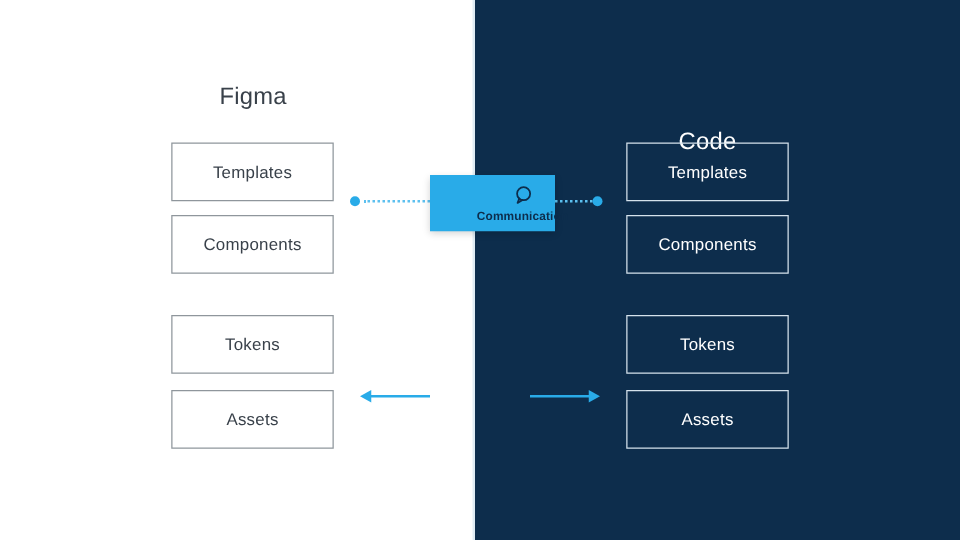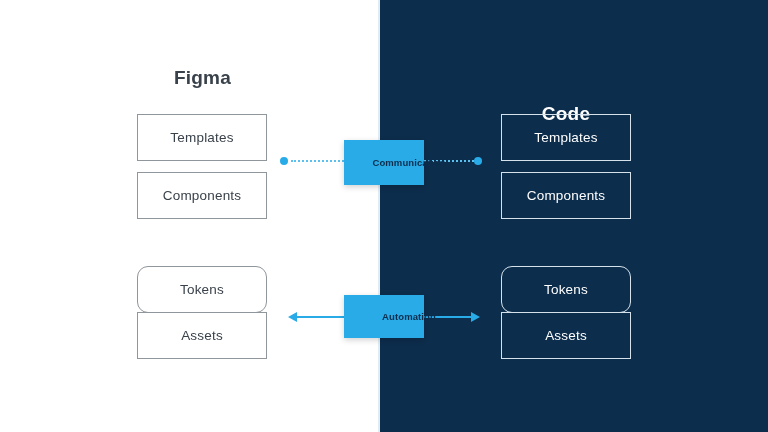--- a/index.html
+++ b/index.html
@@ -27,37 +27,37 @@
   }
   .panel{position:absolute;top:0;bottom:0;}
   .panel.left{left:0;width:380px;background:var(--figma-bg);}
   .panel.right{left:380px;right:0;background:var(--code-bg);}
   .divider{
     position:absolute;top:0;bottom:0;left:378px;width:2px;
     background:var(--divider);opacity:.8;
   }
   .title{
     position:absolute;top:66px;height:24px;
-    font-size:19px;font-weight:700;letter-spacing:.2px;
+    font-size:19px;font-weight:400;letter-spacing:.2px;
     text-align:center;line-height:24px;
   }
   .title.figma{left:137px;width:131px;color:var(--figma-text);}
   .title.code{left:501px;width:130px;color:var(--code-text);margin-top:36px;}
   .box{
     position:absolute;width:130px;height:47px;
     display:flex;align-items:center;justify-content:center;
     font-size:13.5px;font-weight:400;letter-spacing:.2px;
   }
   .box.lbox{left:137px;background:var(--figma-bg);border:1px solid var(--figma-border);color:var(--figma-text);}
   .box.rbox{left:501px;background:transparent;border:1px solid var(--code-border);color:var(--code-text);}
-  .r1{top:114px;} .r2{top:172px;} .r3{top:266px;border-radius:11px;} .r4{top:312px;text-align:right;}
+  .r1{top:114px;} .r2{top:172px;} .r3{top:252px;} .r4{top:312px;text-align:right;}
   .badge{
-    position:absolute;left:344px;width:80px;
+    position:absolute;left:344px;width:100px;
     background:var(--accent);
-    display:flex;flex-direction:row;align-items:center;justify-content:center;
+    display:flex;flex-direction:column;align-items:center;justify-content:center;
     gap:2px;z-index:3;
     box-shadow:0 2px 6px rgba(0,0,0,.18);
     padding-left:48px;
   }
   .badge.comm{top:140px;height:45px;}
   .badge.auto{top:295px;height:43px;}
   .badge .lbl{
     font-size:9.5px;font-weight:700;color:var(--badge-text);letter-spacing:.1px;
   }
   .dot{
@@ -107,25 +107,16 @@
       <circle cx="12.5" cy="10" r="6.6"></circle>
       <path d="M8.2 14.8 L6.4 19.4 L11.4 16.4"></path>
     </svg>
     <span class="lbl">Communication</span>
   </div>
   <div class="dotline" style="left:424px;top:160px;width:50px"></div>
   <div class="dot" style="left:474px;top:157px"></div>
 
   <div class="arrowhead west" style="left:288px;top:312px"></div>
   <div class="solidline" style="left:296px;top:316px;width:48px"></div>
-  <div class="badge auto">
-    <svg width="20" height="20" viewBox="0 0 24 24" fill="none" stroke="#0d2d4c" stroke-width="1.9" stroke-linecap="round" stroke-linejoin="round">
-      <path d="M5.5 10.5 C5.5 6.3 8.2 5 11 5 L16.5 5"></path>
-      <path d="M14 2.3 L16.8 5 L14 7.7"></path>
-      <path d="M18.5 9.5 C18.5 13.7 15.8 15 13 15 L7.5 15"></path>
-      <path d="M10 12.3 L7.2 15 L10 17.7"></path>
-    </svg>
-    <span class="lbl">Automation</span>
-  </div>
   <div class="solidline" style="left:424px;top:316px;width:48px"></div>
   <div class="arrowhead east" style="left:471px;top:312px"></div>
 
 </div>
 
 </body></html>

